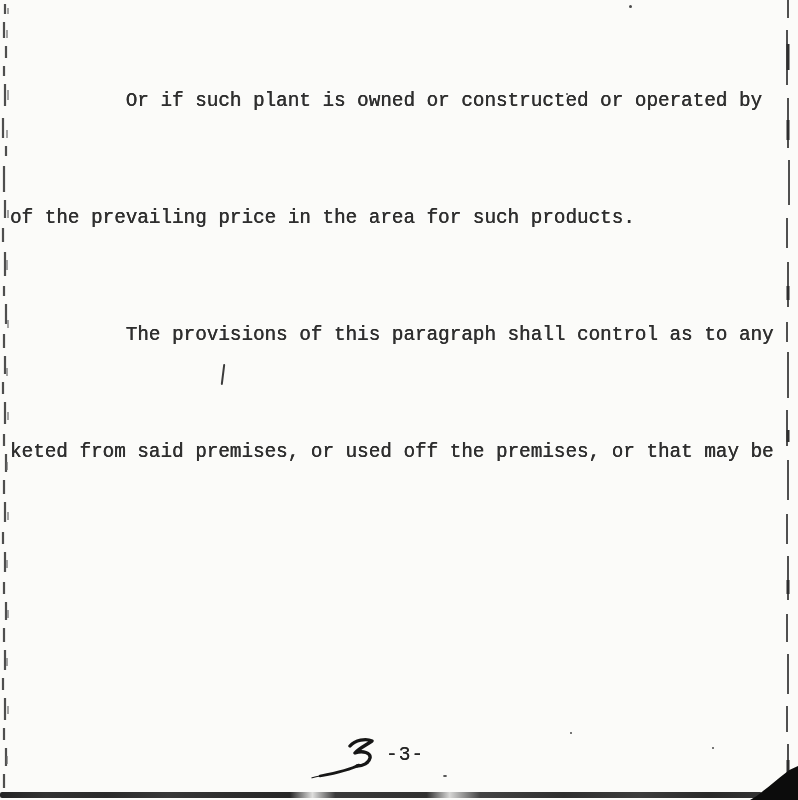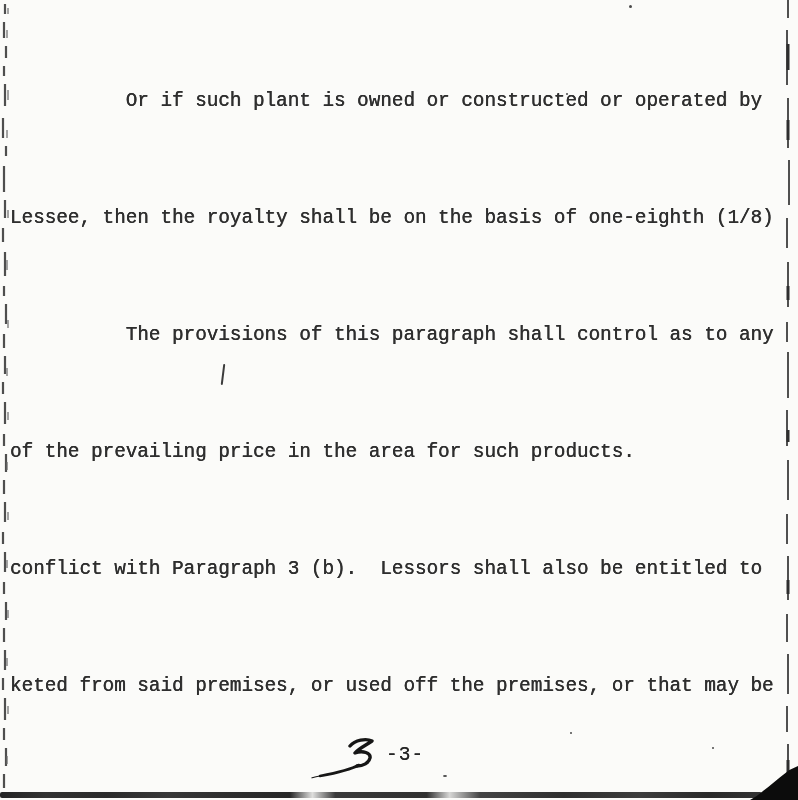--- a/index.html
+++ b/index.html
@@ -49,24 +49,22 @@
   .speck.s4{left:712px;top:747px;width:2px;height:2px;}
   .speck.s5{left:570px;top:732px;width:2px;height:2px;}
 </style>
 </head>
 <body>
 
 <div class="page">
 
   <div class="text-block">
     <div class="doc-line">          Or if such plant is owned or constructed or operated by</div>
-    <div class="doc-line">Lessee, then the royalty shall be on the basis of one-eighth (1/8)</div>
+    <div class="doc-line">of the prevailing price in the area for such products.</div>
     <div class="doc-line">          The provisions of this paragraph shall control as to any</div>
-    <div class="doc-line">of the prevailing price in the area for such products.</div>
-    <div class="doc-line">conflict with Paragraph 3 (b).  Lessors shall also be entitled to</div>
     <div class="doc-line">keted from said premises, or used off the premises, or that may be</div>
     
     
     
     
     
     
     
     
     

